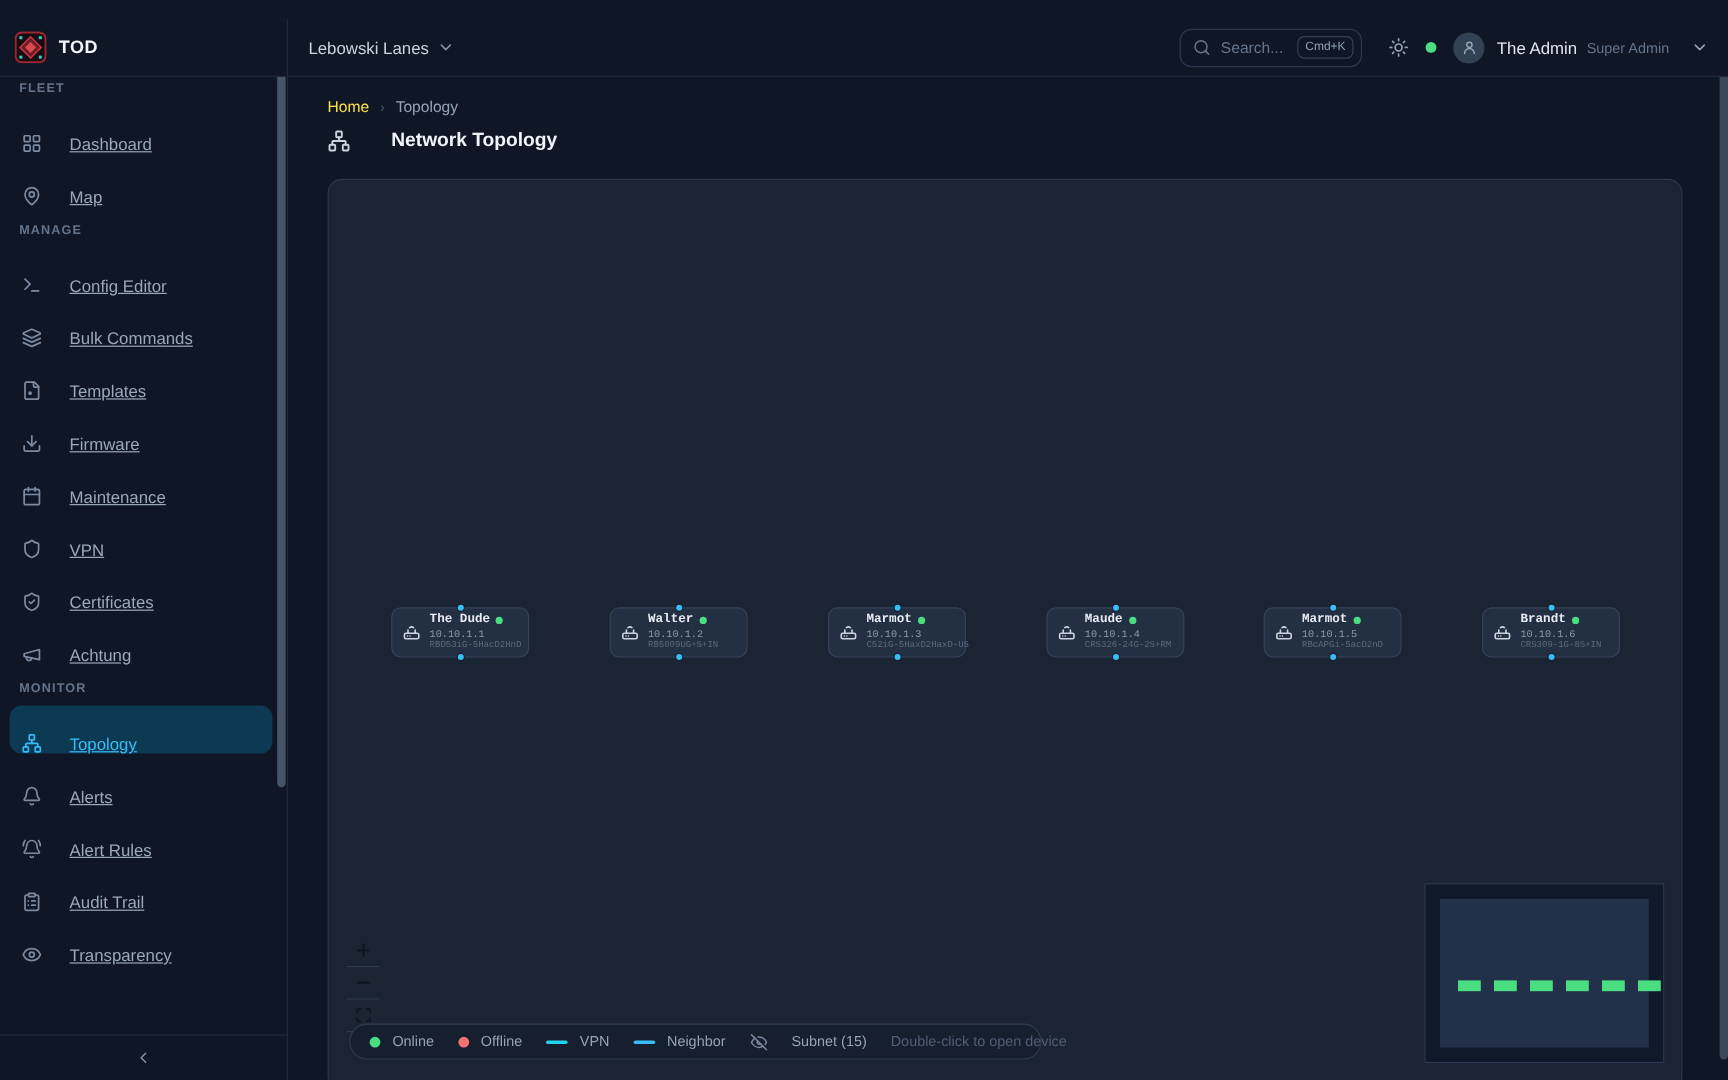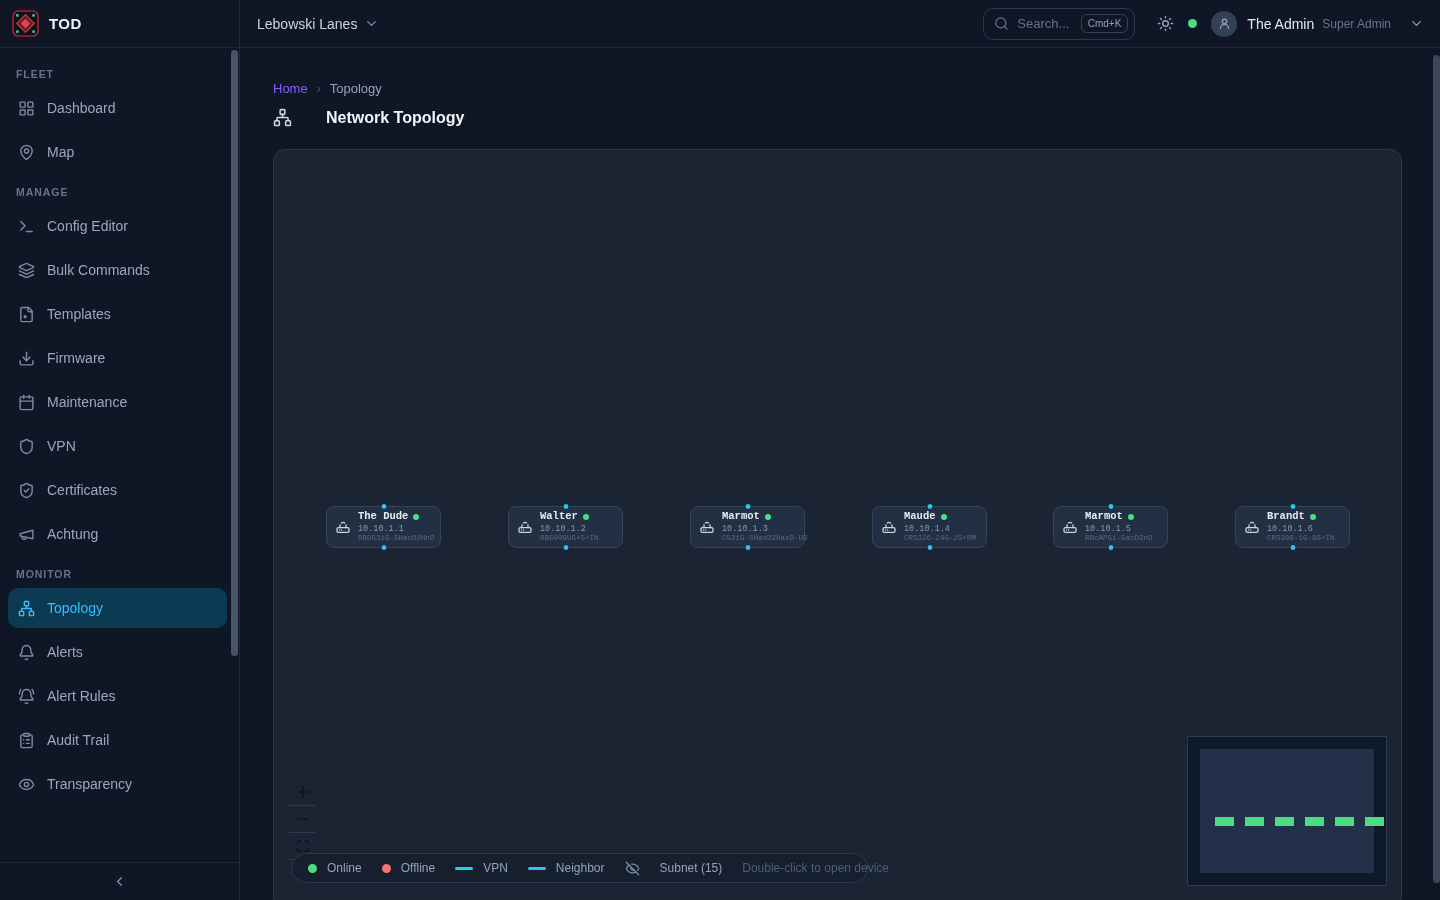--- a/index.html
+++ b/index.html
@@ -1,20 +1,20 @@
 <!DOCTYPE html>
 <html><head>
 <meta charset="utf-8">
 <style>
   * { margin:0; padding:0; box-sizing:border-box; }
   html,body { width:1440px; height:900px; overflow:hidden; background:#0f1726;
     font-family:"Liberation Sans","DejaVu Sans",sans-serif; color:#e8edf4; }
 
   
-  .header { position:fixed; top:0; left:0; width:1440px; height:48px;
+  .header { position:fixed; top:16px; left:0; width:1440px; height:48px;
     background:#0f1726; border-bottom:1px solid #1e2a3a; display:flex; align-items:center; z-index:50; }
   .brand { width:240px; height:48px; display:flex; align-items:center; gap:10px;
     padding-left:12px; border-right:1px solid #1e2a3a; flex:none; }
   .brand-name { font-weight:bold; font-size:15px; letter-spacing:.03em; color:#f1f5f9; }
   .org { display:flex; align-items:center; gap:7px; padding-left:17px; font-size:14px; color:#cbd5e1; cursor:pointer; }
   .org svg { color:#8293a8; }
   .header-right { margin-left:auto; display:flex; align-items:center; padding-right:16px; }
   .search { width:152px; height:32px; border:1px solid #2b3950; border-radius:10px;
     display:flex; align-items:center; gap:8px; padding:0 6px 0 10px; color:#64748b; cursor:text; }
   .search-ph { font-size:13px; flex:1; }
@@ -28,34 +28,34 @@
   .user-name { font-size:14px; color:#e2e8f0; margin:0 8px 0 10px; }
   .user-role { font-size:12px; color:#64748b; margin-right:18px; }
 
   
   .sidebar { position:fixed; top:48px; left:0; width:240px; bottom:0; background:#0f1726;
     border-right:1px solid #1e2a3a; z-index:40; }
   .nav { position:absolute; top:0; left:0; right:0; bottom:38px; overflow:hidden; padding:14px 8px 0 0; }
   .nav-section-label { font-size:10.5px; font-weight:bold; letter-spacing:.09em; color:#64748b;
     text-transform:uppercase; margin:14px 0 8px 16px; }
   .nav-section-label:first-child { margin-top:6px; }
-  .nav-item { display:flex; align-items:center; gap:12px; height:40px; margin:4px 4px 4px 8px;
-    padding-left:10px; border-radius:10px; font-size:14px; color:#9aa8bb; cursor:pointer; }
+  .nav-item { display:flex; align-items:flex-end; gap:23px; height:40px; margin:4px 4px 4px 8px;
+    padding-left:10px; border-radius:10px; font-size:14px; color:#9aa8bb; cursor:pointer;text-decoration:underline; }
   .nav-item svg { color:#7c8ba1; flex:none; }
   .nav-item.active { background:#0d3a53; color:#38bdf8; }
   .nav-item.active svg { color:#38bdf8; }
   .side-scroll { position:absolute; top:2px; right:1px; width:7px; height:606px;
     background:#475569; border-radius:4px; }
   .collapse { position:absolute; left:0; right:0; bottom:0; height:38px; border-top:1px solid #1e2a3a;
     display:flex; align-items:center; justify-content:center; color:#8293a8; cursor:pointer; }
 
   
   .main { position:fixed; top:48px; left:240px; right:0; bottom:0; background:#0f1726; }
   .breadcrumb { position:absolute; left:33px; top:33px; display:flex; align-items:center; gap:9px; font-size:13px; }
-  .bc-home { color:#8b5cf6; cursor:pointer; }
+  .bc-home { color:#fde047; cursor:pointer; }
   .bc-sep { color:#475569; font-size:12px; }
   .bc-cur { color:#94a3b8; }
   .page-title-row { position:absolute; left:33px; top:60px; display:flex; align-items:center; gap:11px; }
   .page-title { font-size:16px; font-weight:bold; color:#f1f5f9;margin-left:23px; }
   .page-title-row svg { color:#cbd5e1; }
 
   
   .canvas { position:absolute; left:33px; top:101px; width:1129px; height:760px;
     background:#1a2433; border:1px solid #2a3848; border-radius:12px; overflow:hidden; }
 

